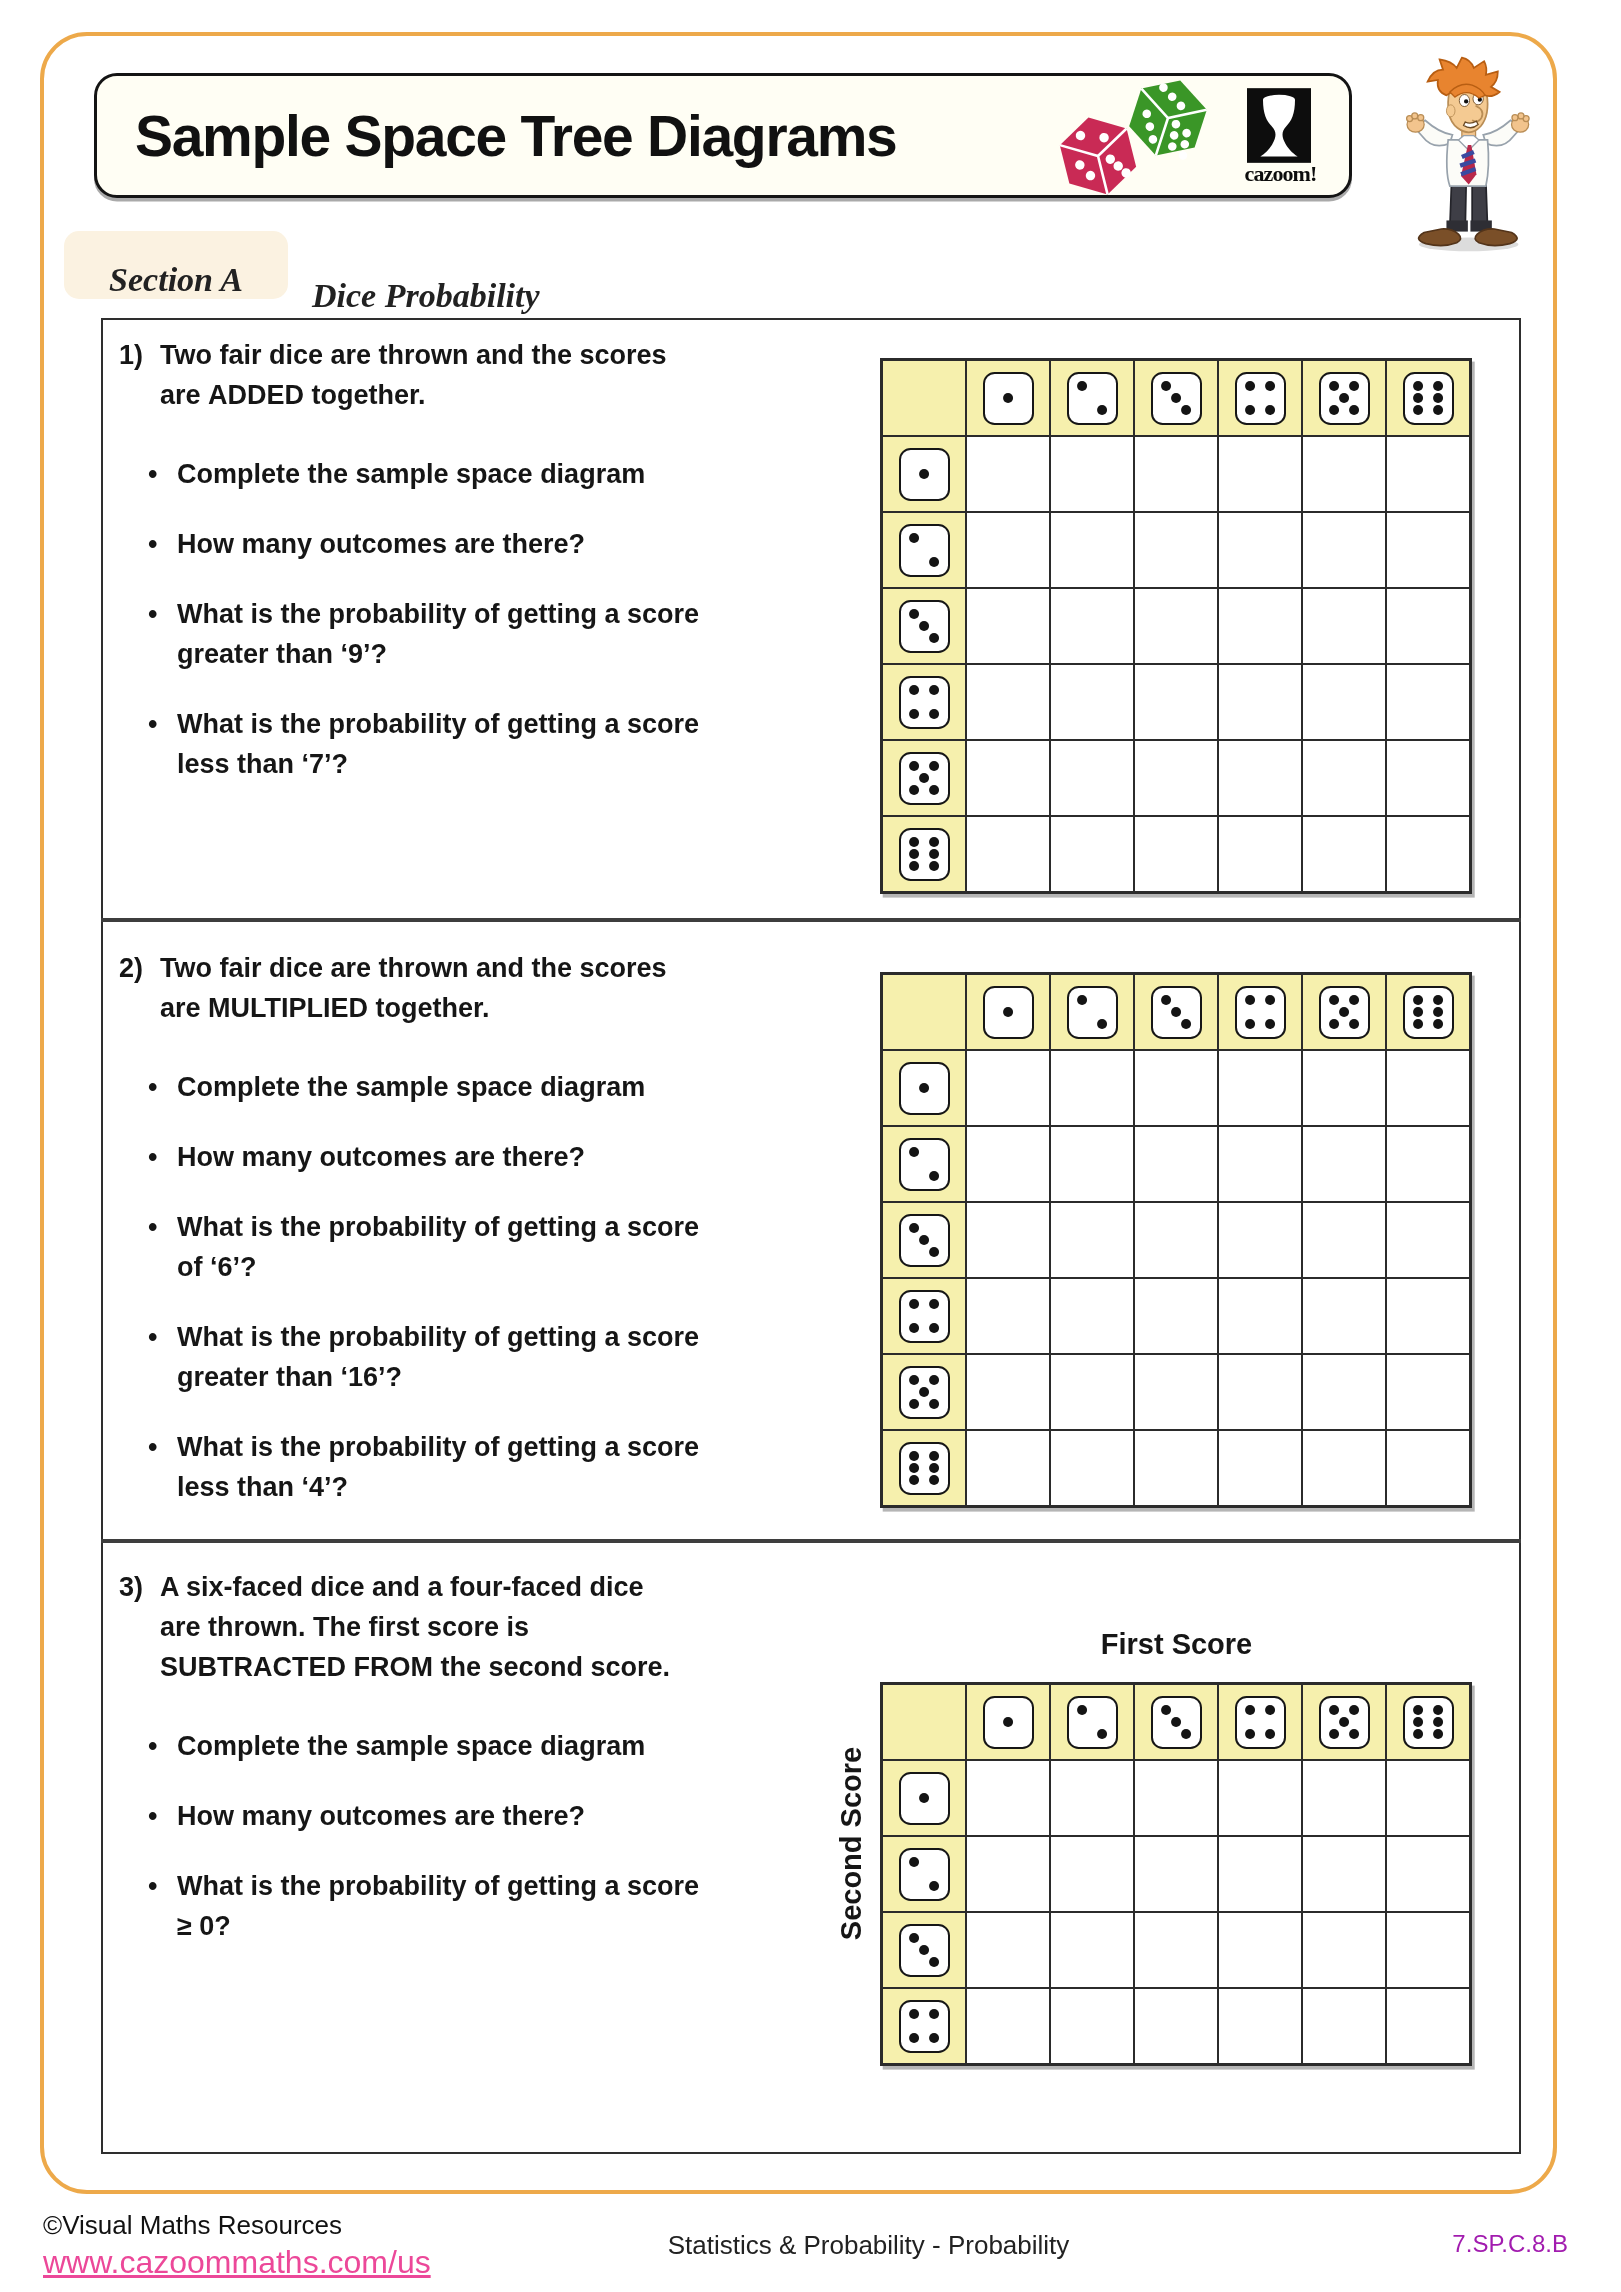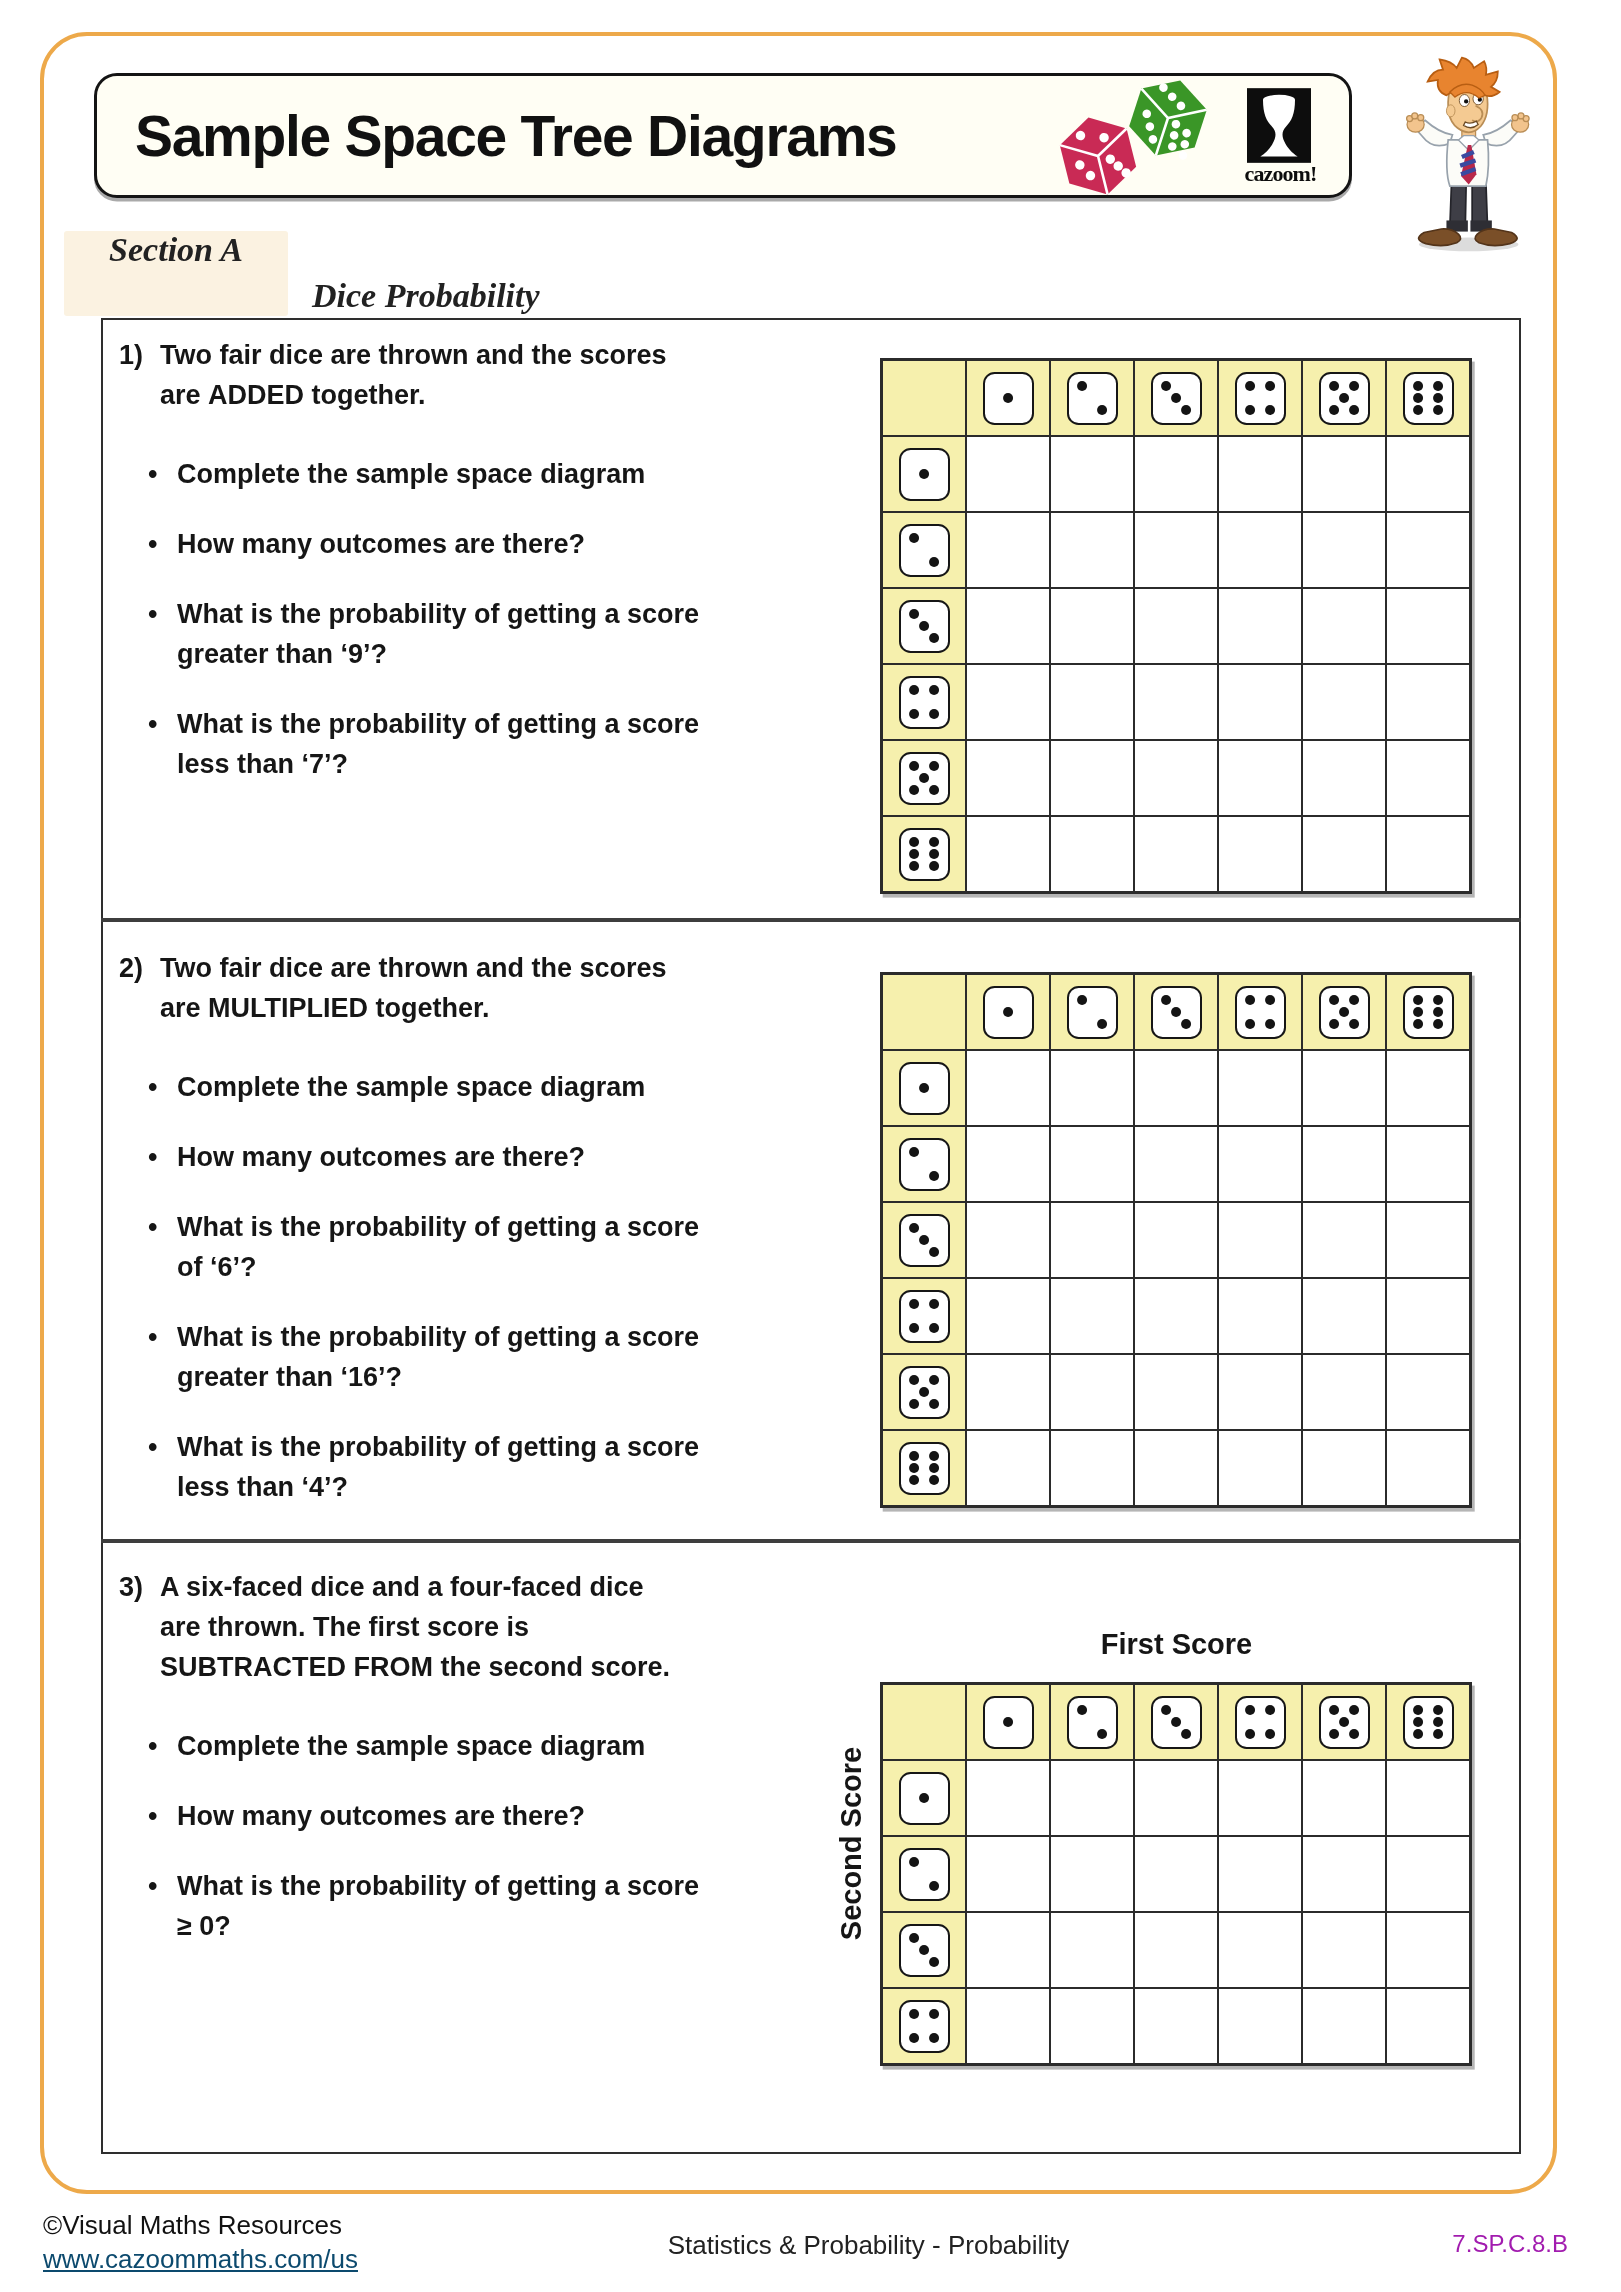--- a/index.html
+++ b/index.html
@@ -20,22 +20,22 @@
   .art{position:absolute;z-index:2;}
   #pink-die{left:1055px;top:113px;}
   #green-die{left:1125px;top:75px;}
   #logo-box{left:1247px;top:88px;}
   .logo-text{position:absolute;left:1218px;top:161px;width:125px;text-align:center;
              font-family:"Liberation Serif",serif;font-weight:bold;font-size:22px;
              letter-spacing:-0.9px;color:#0d0d0d;z-index:2;}
   #mascot{left:1397px;top:56px;z-index:2;}
 
   
-  .section-tab{position:absolute;left:64px;top:231px;width:224px;height:85px;
-               background:#FBF2E1;border-radius:3px;display:flex;align-items:flex-start;
+  .section-tab{position:absolute;left:64px;top:231px;width:224px;height:68px;
+               background:#FBF2E1;border-radius:15px;display:flex;align-items:flex-end;
                justify-content:center;}
   .serif-head{font-family:"Liberation Serif",serif;font-style:italic;font-weight:bold;
               font-size:34px;color:#222;}
   .section-title{position:absolute;left:312px;top:230px;height:85px;display:flex;
                  align-items:flex-end;}
 
   
   .content-box{position:absolute;left:101px;top:318px;width:1420px;height:1836px;
                border:2.7px solid #2e2e2e;background:#fff;box-sizing:border-box;}
   .divider{position:absolute;left:101px;width:1420px;height:3.6px;background:#3e3e3e;}
@@ -64,21 +64,21 @@
        transform:translate(-50%,-50%);}
 
   
   .axis-x{position:absolute;left:880px;top:1628px;width:593px;text-align:center;
           font-weight:bold;font-size:29px;color:#161616;}
   .axis-y{position:absolute;left:708px;top:1827px;width:287px;text-align:center;
           font-weight:bold;font-size:29px;color:#161616;transform:rotate(-90deg);}
 
   
   .f-copy{position:absolute;left:43px;top:2210px;font-size:26px;color:#111;}
-  .f-url{position:absolute;left:43px;top:2244px;font-size:26px;color:#0c4a6e;
+  .f-url{position:absolute;left:43px;top:2244px;font-size:32px;color:#ec4899;
          text-decoration:underline;cursor:pointer;}
   .f-center{position:absolute;left:555px;top:2230px;width:627px;text-align:center;
             font-size:26px;color:#222;}
   .f-right{position:absolute;left:1290px;top:2230px;width:278px;text-align:right;
            font-size:24px;color:#a21caf;}
 </style>
 </head>
 <body>
 
 <div id="page">

